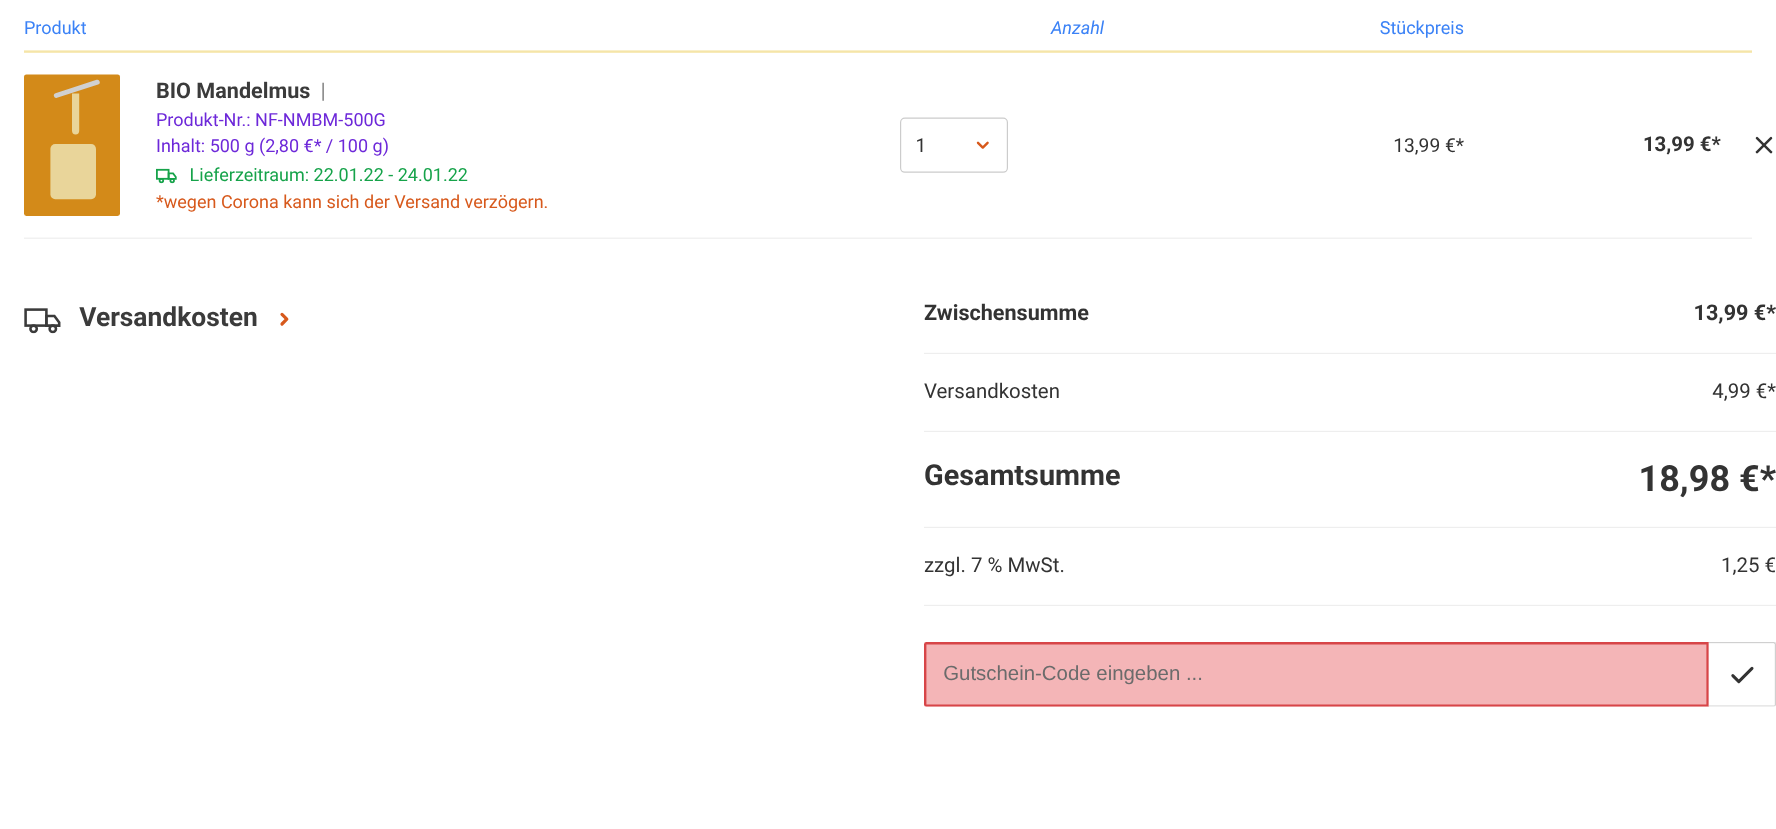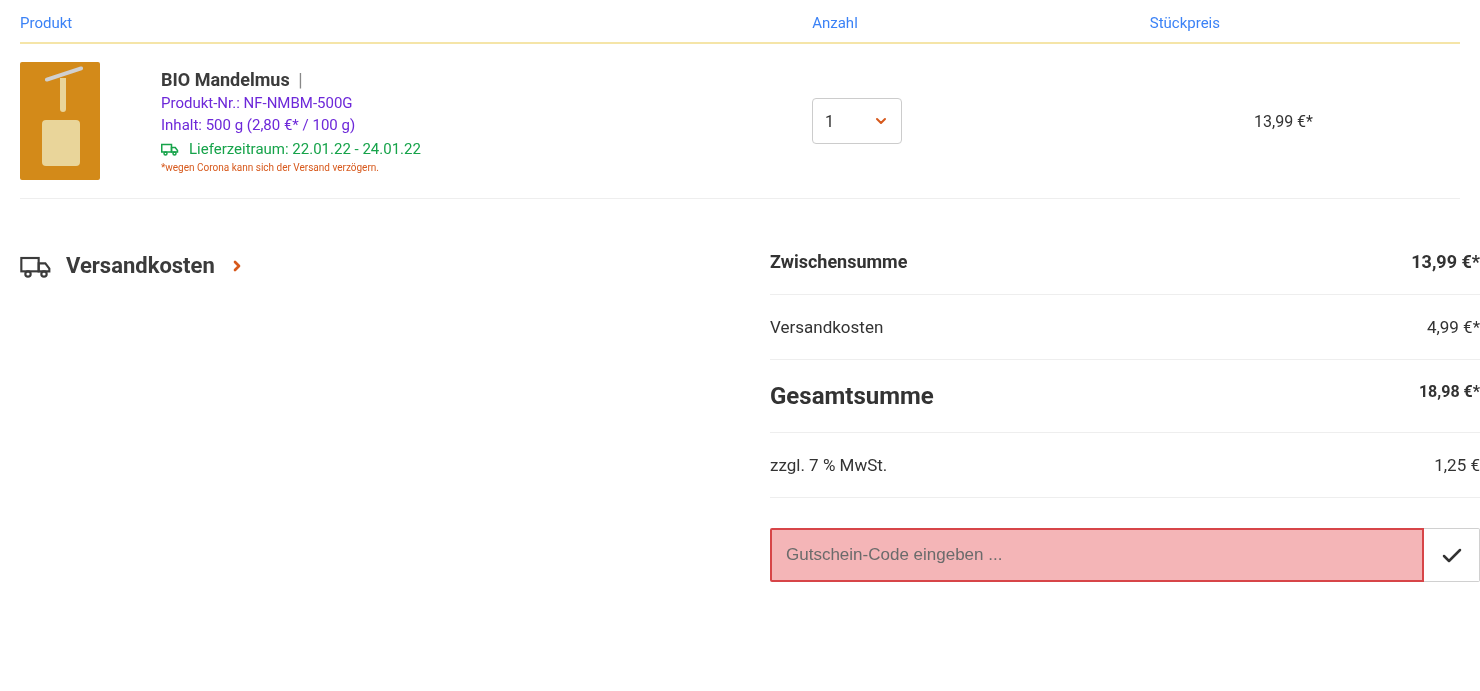--- a/index.html
+++ b/index.html
@@ -15,31 +15,30 @@
       padding: 0 20px;
     }
     .cart-header {
       display: grid;
       grid-template-columns: 730px 170px 300px 260px;
       padding: 14px 0 10px 0;
       border-bottom: 2px solid #f5e5a8;
       color: #3b82f6;
       font-size: 15px;
     }
-    .cart-header .col-anzahl { text-align: center; }
+    .cart-header .col-anzahl { text-align: right; font-style: italic; }
     .cart-header .col-preis { text-align: right; }
     .cart-header .col-summe { text-align: right; }
 
     .cart-row {
       display: grid;
       grid-template-columns: 110px 620px 170px 300px 260px;
       align-items: center;
       padding: 18px 0;
       border-bottom: 1px solid #eee;
-      gap: 31px;
     }
     .product-image {
       width: 80px;
       height: 118px;
       background: #d38a19;
       border-radius: 2px;
       overflow: hidden;
       position: relative;
     }
     .product-image .jar {
@@ -86,21 +85,21 @@
       display: flex;
       align-items: center;
       gap: 10px;
       color: #16a34a;
       font-size: 15px;
       margin-top: 6px;
     }
     .prod-delivery svg { stroke: #16a34a; }
     .prod-note {
       color: #d7591c;
-      font-size: 10px;
+      font-size: 15px;
       margin-top: 4px;
     }
     .qty-select {
       display: flex;
       align-items: center;
       justify-content: space-between;
       width: 90px;
       height: 46px;
       padding: 0 12px;
       border: 1px solid #ccc;
@@ -156,21 +155,21 @@
       display: flex;
       justify-content: space-between;
       align-items: flex-start;
       padding: 22px 0;
       border-bottom: 1px solid #eee;
       font-size: 17px;
     }
     .sum-row .label-bold { font-weight: 700; font-size: 18px; }
     .sum-row .val-bold { font-weight: 700; font-size: 18px; }
     .sum-row.total .label-total { font-weight: 700; font-size: 24px; }
-    .sum-row.total .val-total { font-weight: 700; font-size: 16px; }
+    .sum-row.total .val-total { font-weight: 700; font-size: 30px; }
 
     .coupon-row {
       display: flex;
       margin-top: 30px;
     }
     .coupon-input {
       flex: 1;
       height: 54px;
       border: 2px solid #d74548;
       background: #f4b5b7;

